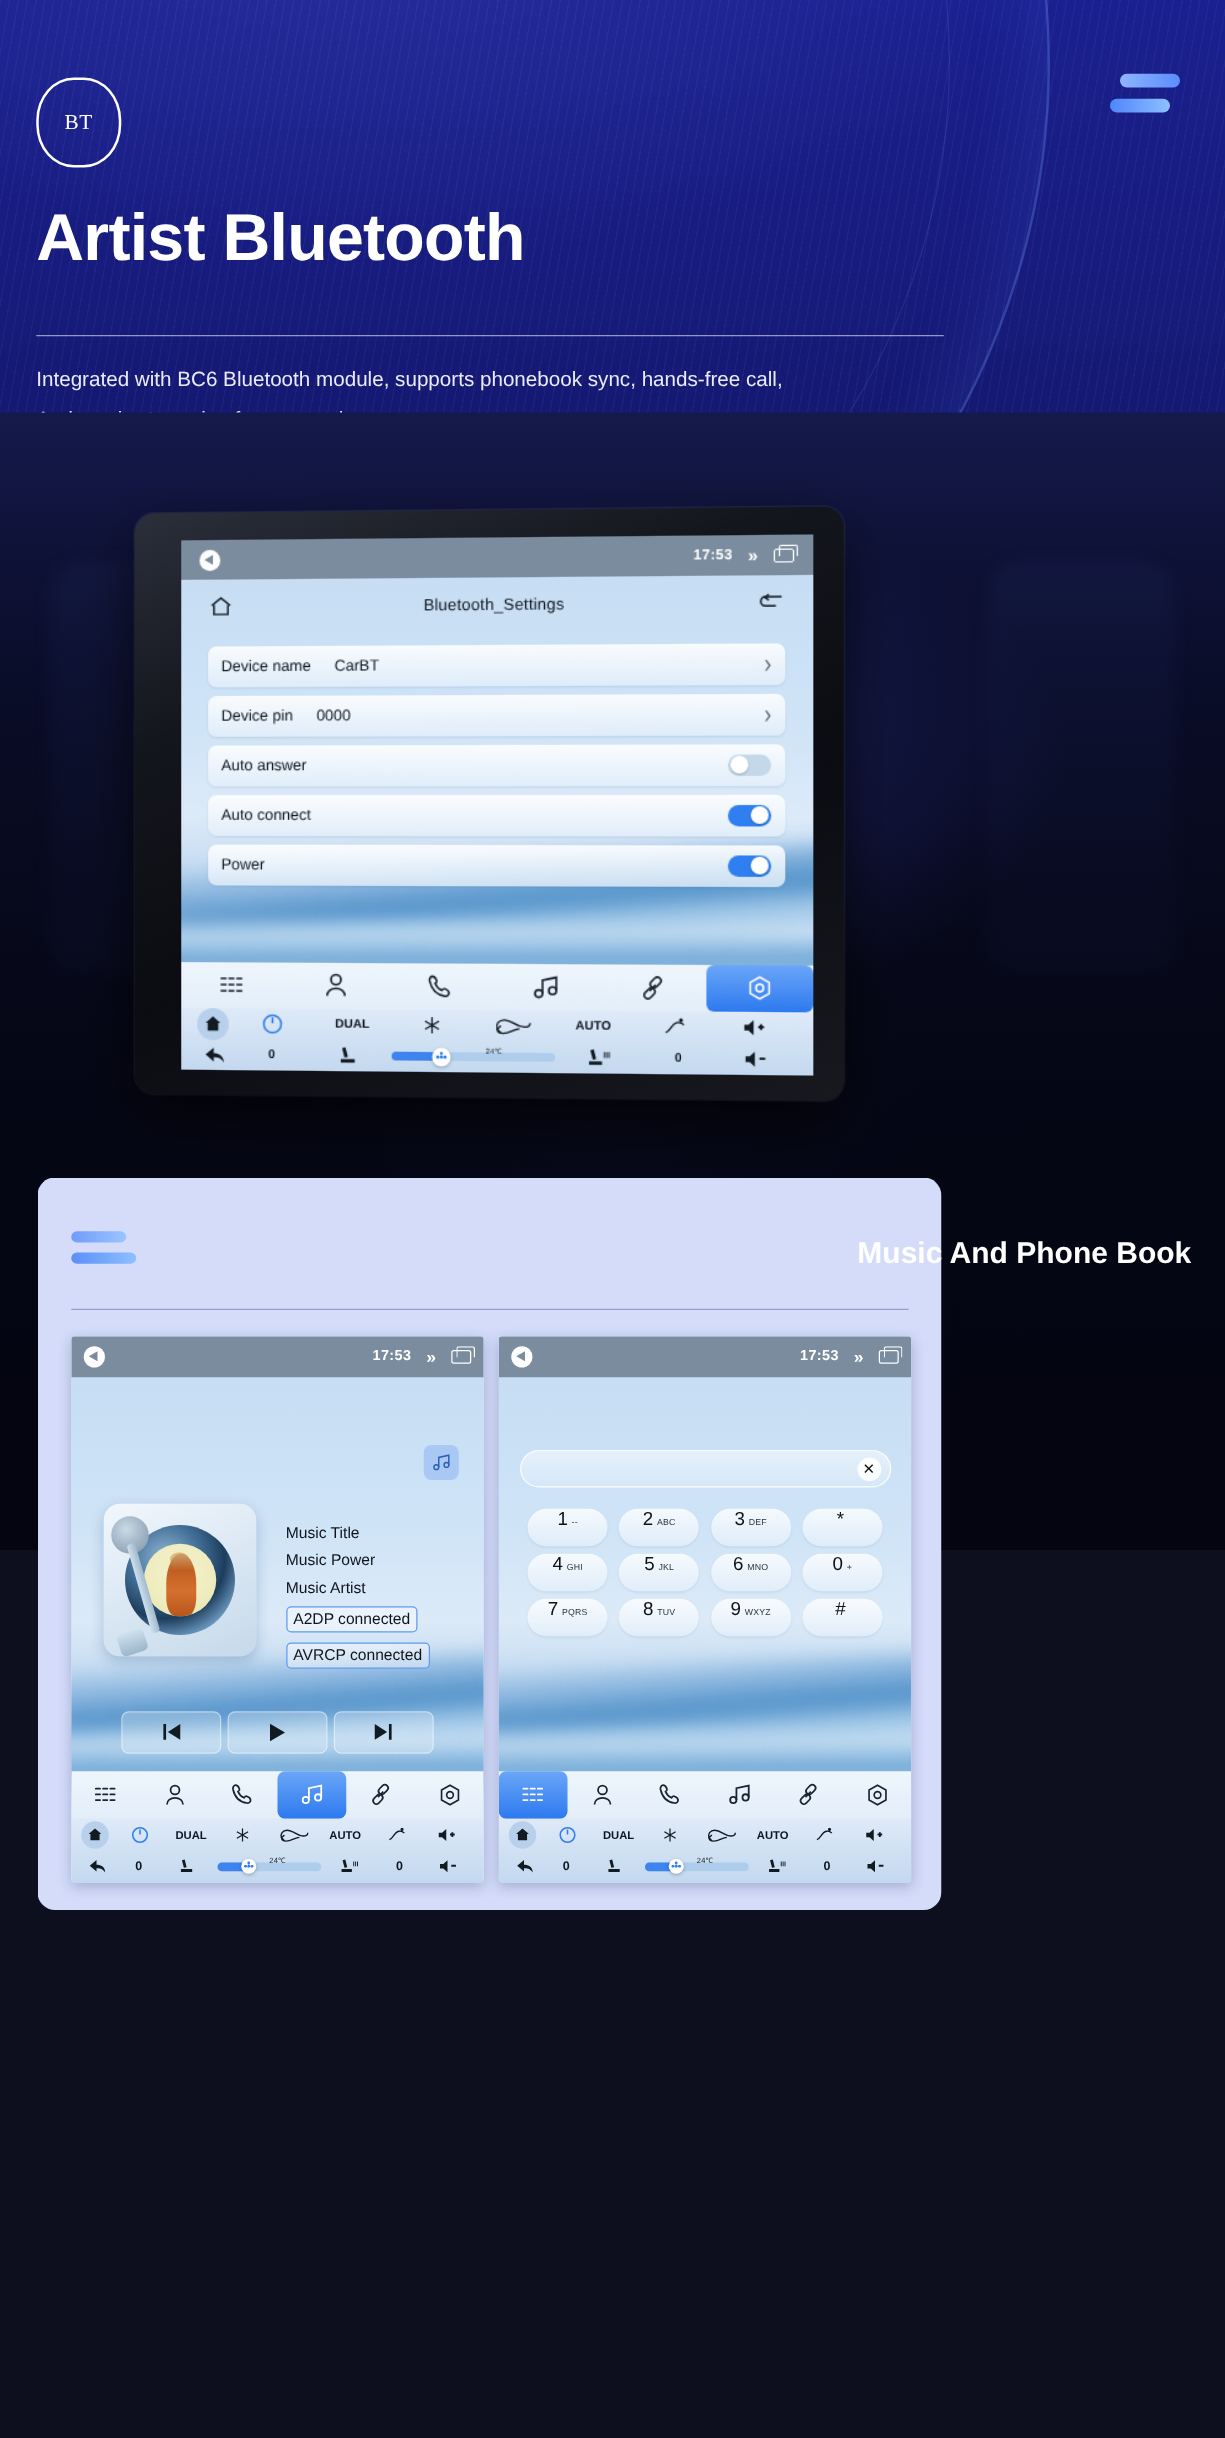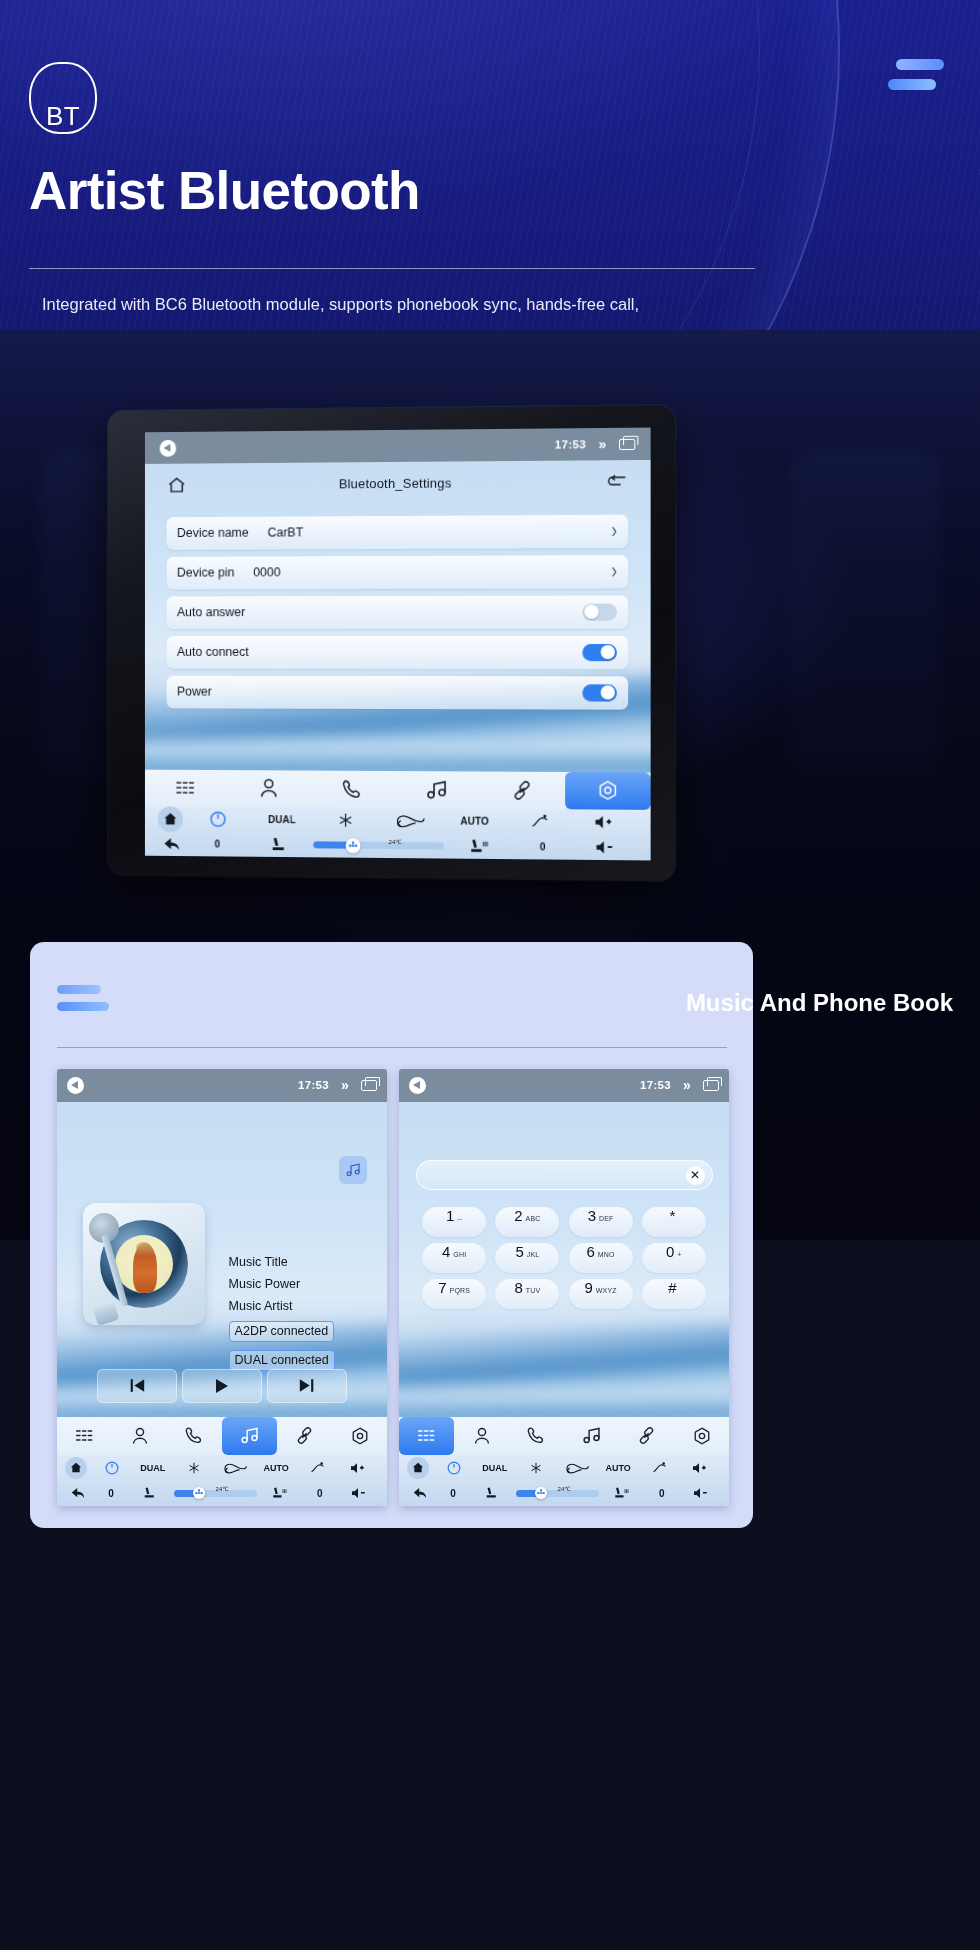--- a/index.html
+++ b/index.html
@@ -41,38 +41,38 @@
     position: absolute; left: 0; top: 330px; width: 980px; height: 910px;
     background:
       radial-gradient(ellipse 520px 300px at 50% 30%, rgba(40,48,140,0.55) 0%, rgba(10,12,40,0) 70%),
       linear-gradient(180deg, rgba(9,11,38,0.0) 0%, rgba(7,9,28,0.55) 26%, rgba(5,6,20,0.86) 56%, rgba(4,5,16,0.96) 100%);
   }
 
   .bt-badge {
     position: absolute; left: 29px; top: 62px;
     width: 68px; height: 72px; border: 2.5px solid #ffffff;
     border-radius: 30px / 34px;
-    display: flex; align-items: flex-end; justify-content: center;
-    color: #fff; font-size: 26px; letter-spacing: .5px;
+    display: flex; align-items: center; justify-content: center;
+    color: #fff; font-size: 17px; letter-spacing: .5px; font-family: Liberation Serif, serif;
   }
   .menu-ico { position: absolute; right: 36px; top: 59px; width: 56px; }
   .menu-ico i { display: block; height: 11px; border-radius: 6px; }
   .menu-ico i.a { width: 48px; margin-left: 8px; background: linear-gradient(90deg,#8fb4ff,#5b8dfb); margin-bottom: 9px; }
   .menu-ico i.b { width: 48px; background: linear-gradient(90deg,#4f86fa,#8dc0ff); }
 
   .hero-title {
     position: absolute; left: 29px; top: 160px;
     color: #ffffff; font-size: 53px; font-weight: bold; letter-spacing: -0.6px;
   }
   .hero-rule {
     position: absolute; left: 29px; top: 268px; width: 726px; height: 1px;
     background: rgba(255,255,255,.55);
   }
   .hero-sub {
-    position: absolute; left: 42px; top: 288px; width: 740px;
+    position: absolute; left: 29px; top: 288px; width: 740px;
     color: #e9ecf7; font-size: 16.5px; line-height: 32px;
   }
 
   
   .dash {
     position: absolute; left: 0; top: 330px; width: 980px; height: 910px;
     background:
       radial-gradient(ellipse 360px 260px at 50% 62%, rgba(46,58,132,0.30) 0%, rgba(0,0,0,0) 70%),
       linear-gradient(180deg, #151a4d 0%, #0d1136 24%, #090b24 52%, #070916 100%);
   }
@@ -194,21 +194,21 @@
     position:absolute; left: 30%; top: 14%; width: 42%; height: 86%;
     background: linear-gradient(180deg,#caa06a 0%, #c05f22 26%, #d4702e 60%, #b8561c 100%);
     border-radius: 48% 48% 30% 30%;
   }
   .vinyl .art .head { position:absolute; left: 36%; top: 12%; width: 26%; height: 20%; border-radius:50%; background:#e0b87c; }
   .tonearm { position:absolute; left: 5%; top: 8%; width: 24%; height: 62%; }
   .tonearm .pivot { position:absolute; left:0; top:0; width: 30px; height:30px; border-radius:50%; background: radial-gradient(circle at 40% 35%, #c9d9e6, #7d93a8); }
   .tonearm .arm { position:absolute; left: 12px; top: 22px; width: 7px; height: 74px; background: linear-gradient(90deg,#cfe0ec,#9fb8cc); transform-origin: top center; transform: rotate(-16deg); border-radius: 3px;}
   .tonearm .head2 { position:absolute; left: 6px; top: 92px; width: 22px; height: 18px; background: linear-gradient(180deg,#cfe1ee,#9bb6cb); border-radius:4px; transform: rotate(-18deg); }
 
-  .meta { position:absolute; left: 52%; top: 29%; margin-top: 36px; }
+  .meta { position:absolute; left: 52%; top: 29%; }
   .meta div { font-size: 12.5px; color:#0f151d; margin-bottom: 8px; }
   .chip {
     display:inline-block; border:1px solid #5e9bf0; color:#2e6fd0; border-radius:4px;
     font-size: 9.5px; padding: 2.5px 5px; background: rgba(255,255,255,.42); margin-bottom:5px;
   }
   .transport { position:absolute; left: 12%; right: 12%; top: 66%; display:flex; gap: 5px; }
   .transport .tb {
     flex:1; height: 34px; border-radius: 6px; background: rgba(255,255,255,.26);
     border: 1px solid rgba(255,255,255,.45);
     display:flex; align-items:center; justify-content:center;
@@ -539,21 +539,21 @@
             <span class="head2"></span>
           </div>
         </div>
       </div>
 
       <div class="meta">
         <div>Music Title</div>
         <div>Music Power</div>
         <div>Music Artist</div>
         <div class="chip">A2DP  connected</div><br>
-        <div class="chip">DUAL connected</div>
+        <div class="chip">AVRCP connected</div>
       </div>
 
       <div class="transport">
         <div class="tb">
           <svg width="18" height="15" viewBox="0 0 20 16" fill="#121a22">
               <path d="M3 1h2.4v14H3z"></path>
               <path d="M18 1L7 8l11 7z"></path>
             </svg>
         </div>
         <div class="tb">

